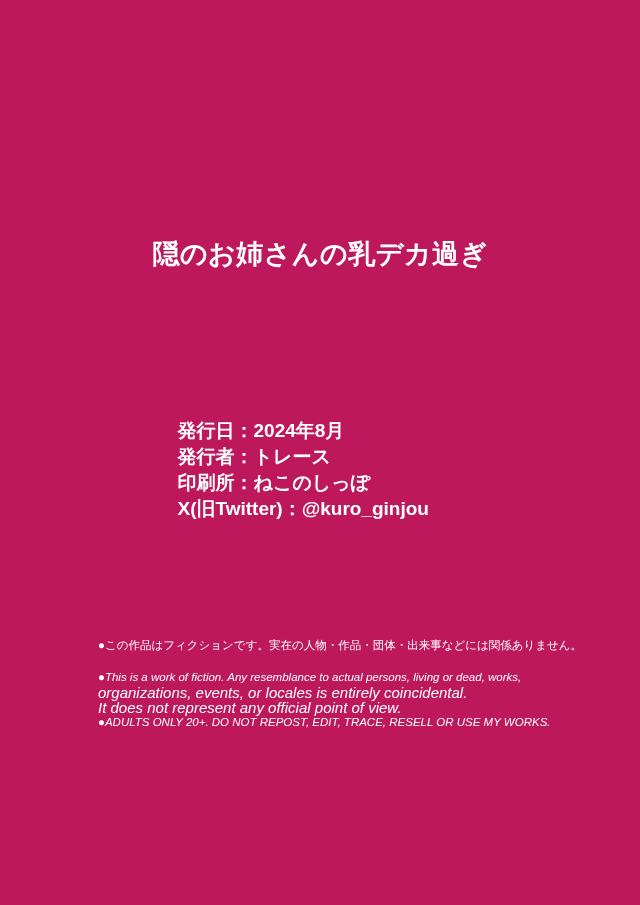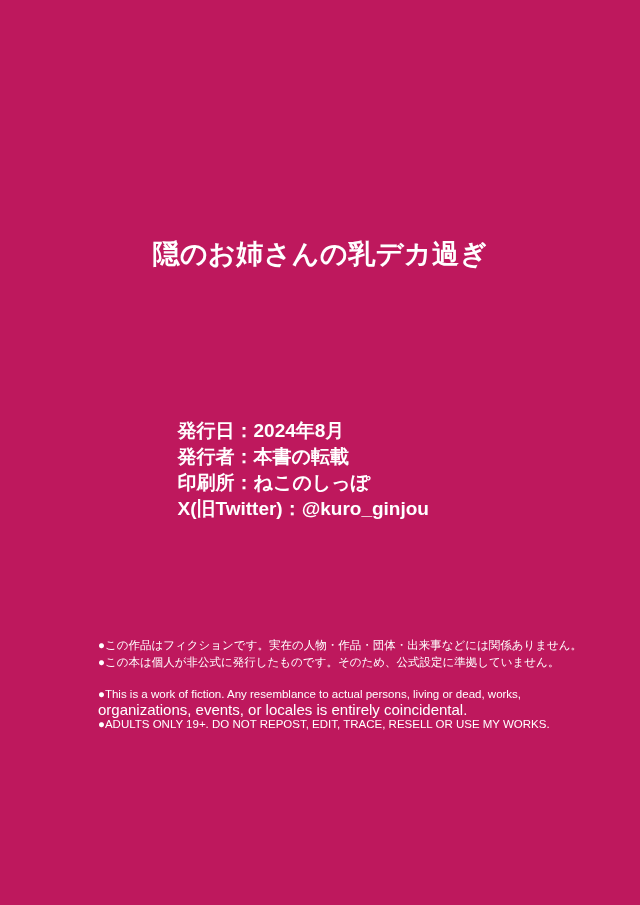--- a/index.html
+++ b/index.html
@@ -71,20 +71,21 @@
   }
   .notice-jp {
     font-size: 11.5px;
     line-height: 17px;
     color: #ffffff;
     white-space: nowrap;
     text-align: center;
   }
   .notice-block {
     margin-top: 16px;
+    font-style: italic;
   }
   .notice-en {
     font-size: 11.5px;
     line-height: 15px;
     color: #ffffff;
   }
   .notice-en-sub {
     font-size: 15px;
     line-height: 15px;
     color: #ffffff;
@@ -98,39 +99,39 @@
   <div class="title">隠のお姉さんの乳デカ過ぎ</div>
 
   <div class="colophon">
     <div class="colophon-row">
       <span class="colophon-inner">
         <span class="label">発行日</span><span class="sep">：</span><span class="value">2024年8月</span>
       </span>
     </div>
     <div class="colophon-row">
       <span class="colophon-inner">
-        <span class="label">発行者</span><span class="sep">：</span><span class="value">本書の転載</span>
+        <span class="label">発行者</span><span class="sep">：</span><span class="value">トレース</span>
       </span>
     </div>
     <div class="colophon-row">
       <span class="colophon-inner">
         <span class="label">印刷所</span><span class="sep">：</span><span class="value">ねこのしっぽ</span>
       </span>
     </div>
     <div class="colophon-row">
       <span class="colophon-inner">
         <span class="label">X(旧Twitter)</span><span class="sep">：</span><span class="value">@kuro_ginjou</span>
       </span>
     </div>
   </div>
 
   <div class="notices">
     <div class="notice-jp">●この作品はフィクションです。実在の人物・作品・団体・出来事などには関係ありません。</div>
-    <div class="notice-jp">●この本は個人が非公式に発行したものです。そのため、公式設定に準拠していません。</div>
 
     <div class="notice-block">
       <div class="notice-en">●This is a work of fiction. Any resemblance to actual persons, living or dead, works,</div>
       <div class="notice-en-sub">organizations, events, or locales is entirely coincidental.</div>
-      <div class="notice-en">●ADULTS ONLY 19+. DO NOT REPOST, EDIT, TRACE, RESELL OR USE MY WORKS.</div>
+      <div class="notice-en-sub">It does not represent any official point of view.</div>
+      <div class="notice-en">●ADULTS ONLY 20+. DO NOT REPOST, EDIT, TRACE, RESELL OR USE MY WORKS.</div>
     </div>
   </div>
 
 </div>
 
 </body></html>

